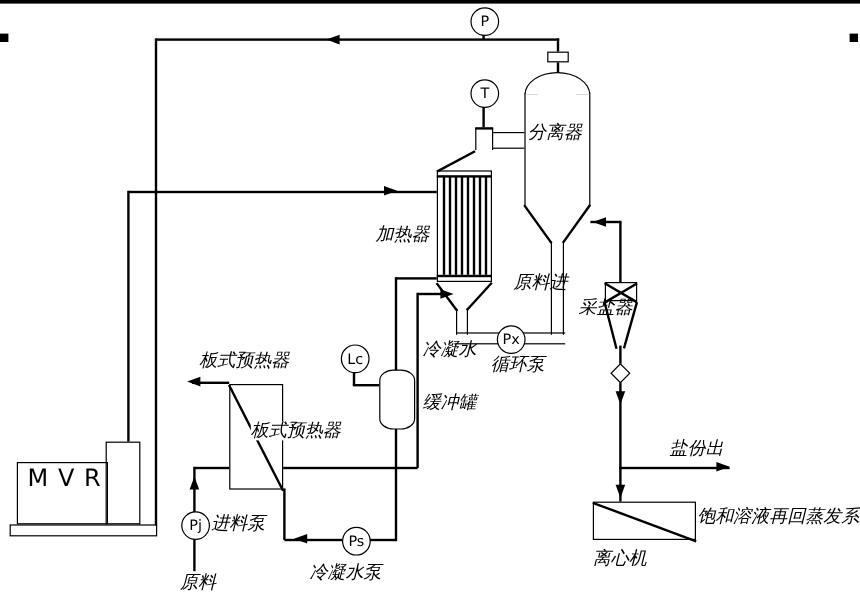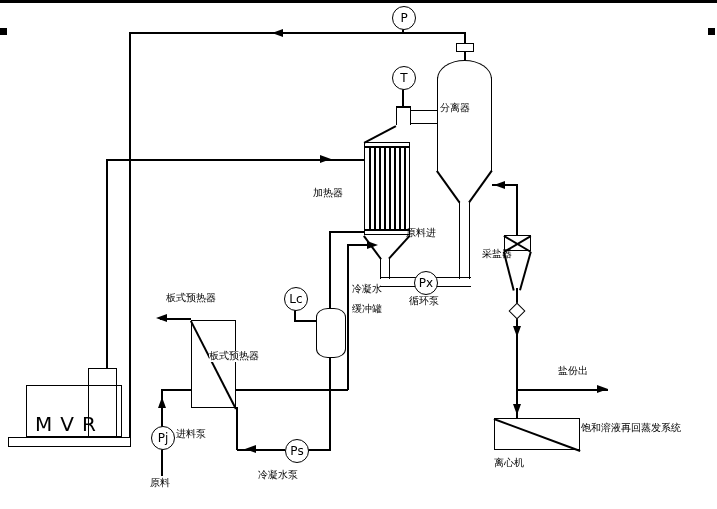--- a/index.html
+++ b/index.html
@@ -9,21 +9,21 @@
   .vl{position:absolute;width:1.6px;background:#000;z-index:1;}
   .dg{position:absolute;height:1.6px;background:#000;transform-origin:0 0.8px;z-index:1;}
   .box{position:absolute;border:1.6px solid #000;box-sizing:border-box;z-index:2;}
   .wbox{background:#fff;z-index:3;}
   .ph{position:absolute;border-top:1.6px solid #000;border-bottom:1.6px solid #000;box-sizing:border-box;z-index:1;}
   .pv{position:absolute;border-left:1.6px solid #000;border-right:1.6px solid #000;box-sizing:border-box;z-index:1;}
   .dome{position:absolute;border:1.6px solid #000;border-bottom:none;box-sizing:border-box;
         border-radius:50% 50% 0 0 / 100% 100% 0 0;background:#fff;z-index:2;}
   .inst{position:absolute;width:22px;height:22px;border:1.6px solid #000;border-radius:50%;background:#fff;
         display:flex;align-items:center;justify-content:center;font-size:12px;z-index:6;}
-  .lbl{position:absolute;font-size:10px;line-height:1.05;white-space:nowrap;z-index:4;}
+  .lbl{position:absolute;font-size:15px;line-height:1.05;white-space:nowrap;z-index:4;font-style:italic;}
   .wlbl{background:#fff;}
   .ar{position:absolute;width:0;height:0;z-index:5;}
   .ar-l{border-top:4px solid transparent;border-bottom:4px solid transparent;border-right:11px solid #000;}
   .ar-r{border-top:4px solid transparent;border-bottom:4px solid transparent;border-left:11px solid #000;}
   .ar-u{border-left:4px solid transparent;border-right:4px solid transparent;border-bottom:11px solid #000;}
   .ar-d{border-left:4px solid transparent;border-right:4px solid transparent;border-top:11px solid #000;}
   .handle{position:absolute;width:7px;height:7px;background:#000;z-index:7;}
   .diamond{position:absolute;width:12px;height:12px;border:1.6px solid #000;background:#fff;
            transform:rotate(45deg);box-sizing:border-box;z-index:3;}
   .mvrtxt{font-size:20px;letter-spacing:8px;padding-left:8px;}
@@ -85,33 +85,33 @@
   <div class="pv" style="left:380px;top:257px;width:10px;height:22px;"></div>
   <div class="ph" style="left:380px;top:277px;width:91px;height:9.6px;"></div>
   <div class="inst" style="left:414px;top:271px;">
       <span>Px</span>
     </div>
   <div class="lbl" style="left:409px;top:296px;">循环泵</div>
 
   <div class="vl" style="left:347px;top:244px;height:146px;"></div>
   <div class="hl" style="left:348px;top:244px;width:22px;"></div>
   <div class="ar ar-r" style="left:367px;top:241px;"></div>
-  <div class="lbl" style="left:406px;top:228px;">原料进</div>
+  <div class="lbl" style="left:428px;top:228px;">原料进</div>
   <div class="hl" style="left:236px;top:389px;width:112px;"></div>
 
   <div class="hl" style="left:330px;top:231px;width:34px;"></div>
   <div class="vl" style="left:329px;top:231px;height:78px;"></div>
   <div class="box wbox" style="left:316px;top:308px;width:30px;height:50px;border-radius:12px/9px;"></div>
   <div class="vl" style="left:294px;top:309px;height:12px;"></div>
   <div class="hl" style="left:294px;top:320px;width:22px;"></div>
   <div class="inst" style="left:284px;top:287px;">
       <span>Lc</span>
     </div>
   <div class="lbl" style="left:352px;top:284px;">冷凝水</div>
-  <div class="lbl" style="left:352px;top:304px;">缓冲罐</div>
+  <div class="lbl" style="left:352px;top:328px;">缓冲罐</div>
   <div class="vl" style="left:329px;top:357px;height:94px;"></div>
   <div class="hl" style="left:307px;top:449px;width:23px;"></div>
   <div class="inst" style="left:285px;top:439px;">
       <span>Ps</span>
     </div>
   <div class="hl" style="left:237px;top:449px;width:48px;"></div>
   <div class="ar ar-l" style="left:245px;top:445px;"></div>
   <div class="vl" style="left:236px;top:407px;height:43px;"></div>
   <div class="lbl" style="left:258px;top:470px;">冷凝水泵</div>
 
@@ -148,19 +148,19 @@
   <div class="ar ar-r" style="left:597px;top:385px;"></div>
   <div class="lbl" style="left:558px;top:366px;text-align:center;">盐份出</div>
   <div class="vl" style="left:516px;top:389px;height:29px;"></div>
   <div class="ar ar-d" style="left:513px;top:404px;"></div>
 
   <div class="box" style="left:494px;top:418px;width:86px;height:32px;"></div>
   <div class="dg" style="left:494px;top:418px;width:92px;transform:rotate(20.4deg);"></div>
   <div class="lbl" style="left:494px;top:458px;">离心机</div>
   <div class="lbl" style="left:581px;top:423px;">饱和溶液再回蒸发系统</div>
 
-  <div class="box" style="left:26px;top:385px;width:96px;height:52px;display:flex;align-items:flex-end;">
+  <div class="box" style="left:14px;top:385px;width:76px;height:52px;display:flex;align-items:flex-start;">
     <span class="mvrtxt">MVR</span>
   </div>
   <div class="box" style="left:88px;top:368px;width:29px;height:69px;"></div>
   <div class="box" style="left:8px;top:437px;width:123px;height:10px;"></div>
 
 </div>
 
 </body></html>

